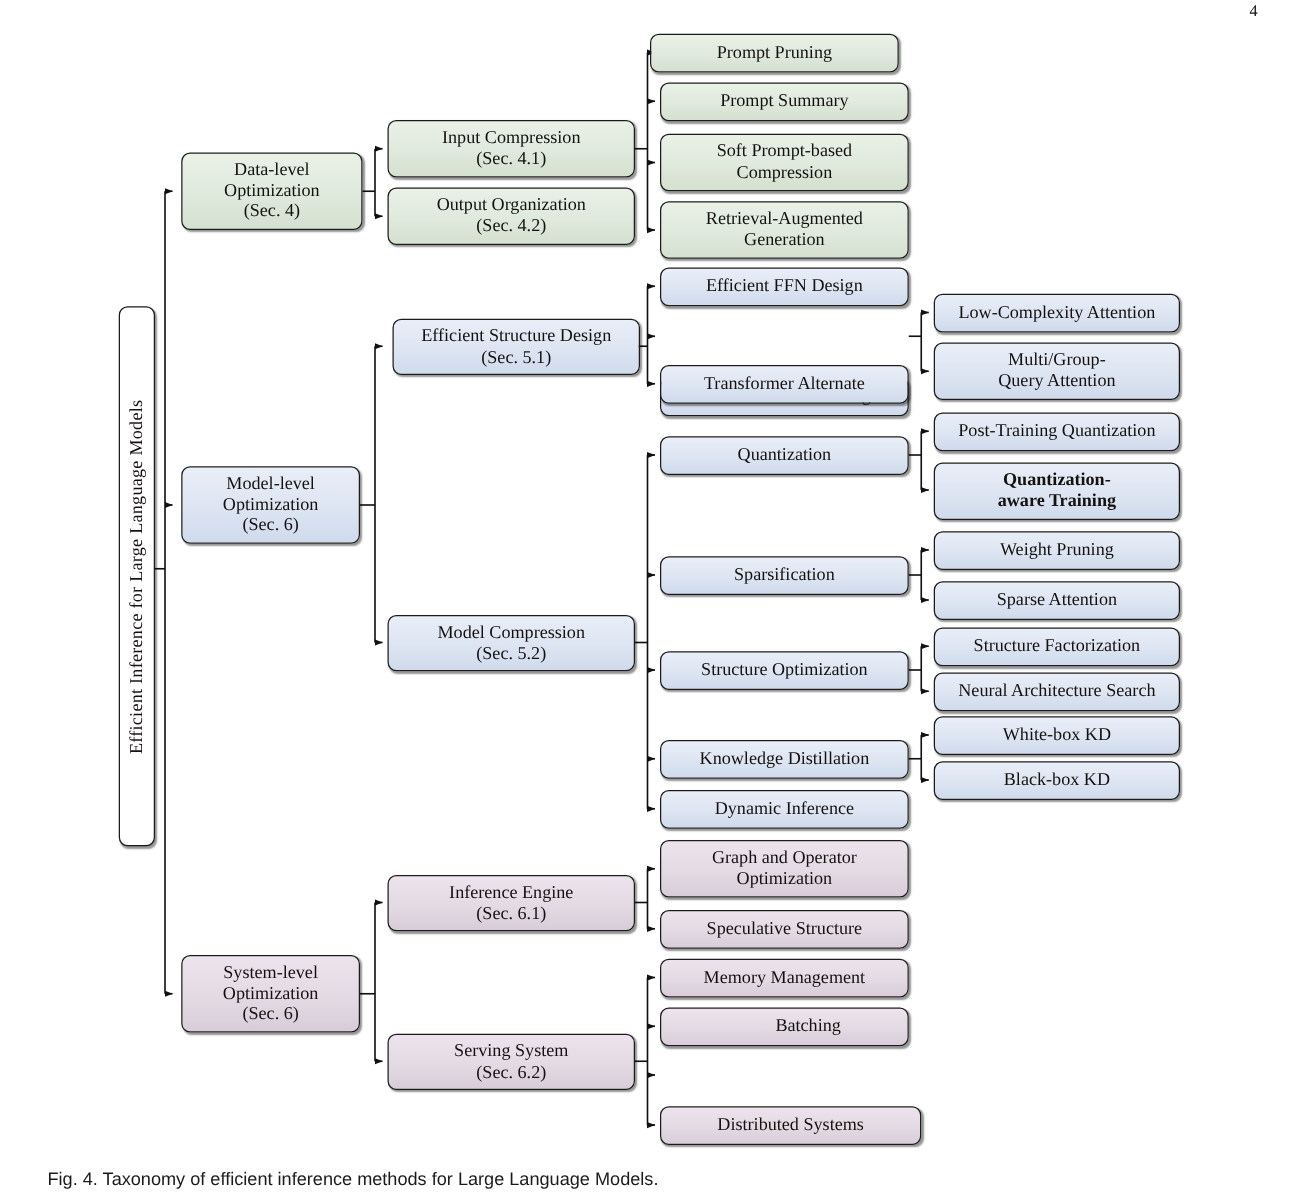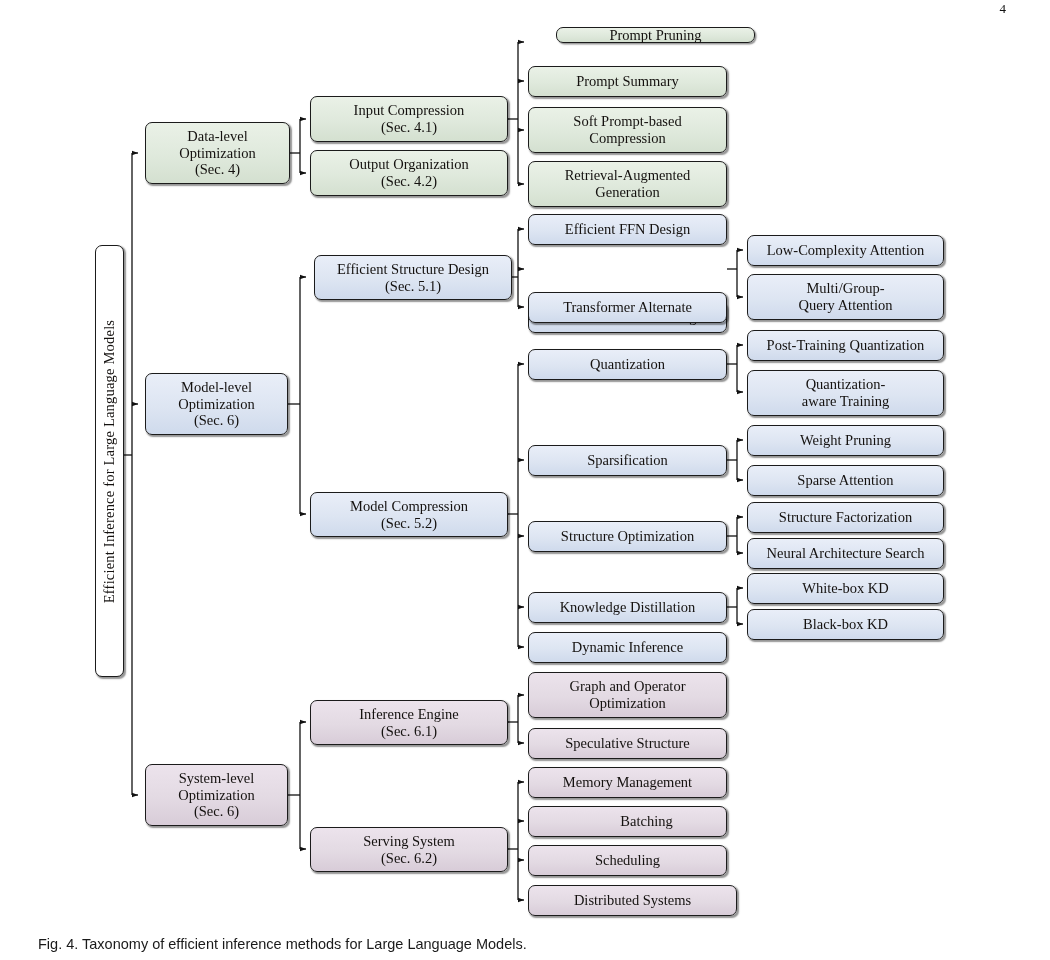--- a/index.html
+++ b/index.html
@@ -177,21 +177,21 @@
 (Sec. 4.2)</div>
   <div class="node blue" style="left:314px;top:255px;width:198px;height:45px;">Efficient Structure Design
 (Sec. 5.1)</div>
   <div class="node blue" style="left:310px;top:492px;width:198px;height:45px;">Model Compression
 (Sec. 5.2)</div>
   <div class="node purple" style="left:310px;top:700px;width:198px;height:45px;">Inference Engine
 (Sec. 6.1)</div>
   <div class="node purple" style="left:310px;top:827px;width:198px;height:45px;">Serving System
 (Sec. 6.2)</div>
 
-  <div class="node green" style="left:556px;top:27px;width:199px;height:16px;">Prompt Pruning</div>
+  <div class="node green" style="left:520px;top:27px;width:199px;height:31px;">Prompt Pruning</div>
   <div class="node green" style="left:528px;top:66px;width:199px;height:31px;">Prompt Summary</div>
   <div class="node green" style="left:528px;top:107px;width:199px;height:46px;">Soft Prompt-based
 Compression</div>
   <div class="node green" style="left:528px;top:161px;width:199px;height:46px;">Retrieval-Augmented
 Generation</div>
 
   <div class="node blue" style="left:528px;top:214px;width:199px;height:31px;">Efficient FFN Design</div>
   <div class="node blue" style="left:528px;top:254px;width:199px;height:31px;margin-top:48px;">Efficient Attention Design</div>
   <div class="node blue" style="left:528px;top:292px;width:199px;height:31px;">Transformer Alternate</div>
 
@@ -199,28 +199,27 @@
   <div class="node blue" style="left:528px;top:445px;width:199px;height:31px;">Sparsification</div>
   <div class="node blue" style="left:528px;top:521px;width:199px;height:31px;">Structure Optimization</div>
   <div class="node blue" style="left:528px;top:592px;width:199px;height:31px;">Knowledge Distillation</div>
   <div class="node blue" style="left:528px;top:632px;width:199px;height:31px;">Dynamic Inference</div>
 
   <div class="node purple" style="left:528px;top:672px;width:199px;height:46px;">Graph and Operator
 Optimization</div>
   <div class="node purple" style="left:528px;top:728px;width:199px;height:31px;">Speculative Structure</div>
   <div class="node purple" style="left:528px;top:767px;width:199px;height:31px;">Memory Management</div>
   <div class="node purple" style="left:528px;top:806px;width:199px;height:31px;padding-left:44px;">Batching</div>
-  <div class="node purple" style="left:528px;top:845px;width:199px;height:31px;">Scheduling</div>
   <div class="node purple" style="left:528px;top:885px;width:209px;height:31px;">Distributed Systems</div>
 
   <div class="node blue" style="left:747px;top:235px;width:197px;height:31px;">Low-Complexity Attention</div>
   <div class="node blue" style="left:747px;top:274px;width:197px;height:46px;">Multi/Group-
 Query Attention</div>
   <div class="node blue" style="left:747px;top:330px;width:197px;height:31px;">Post-Training Quantization</div>
-  <div class="node blue" style="left:747px;top:370px;width:197px;height:46px;">Quantization-
+  <div class="node blue" style="left:747px;top:370px;width:197px;height:46px;font-weight:bold;">Quantization-
 aware Training</div>
   <div class="node blue" style="left:747px;top:425px;width:197px;height:31px;">Weight Pruning</div>
   <div class="node blue" style="left:747px;top:465px;width:197px;height:31px;">Sparse Attention</div>
   <div class="node blue" style="left:747px;top:502px;width:197px;height:31px;">Structure Factorization</div>
   <div class="node blue" style="left:747px;top:538px;width:197px;height:31px;">Neural Architecture Search</div>
   <div class="node blue" style="left:747px;top:573px;width:197px;height:31px;">White-box KD</div>
   <div class="node blue" style="left:747px;top:609px;width:197px;height:31px;">Black-box KD</div>
 
   <div class="caption">Fig. 4. Taxonomy of efficient inference methods for Large Language Models.</div>
 </div>

